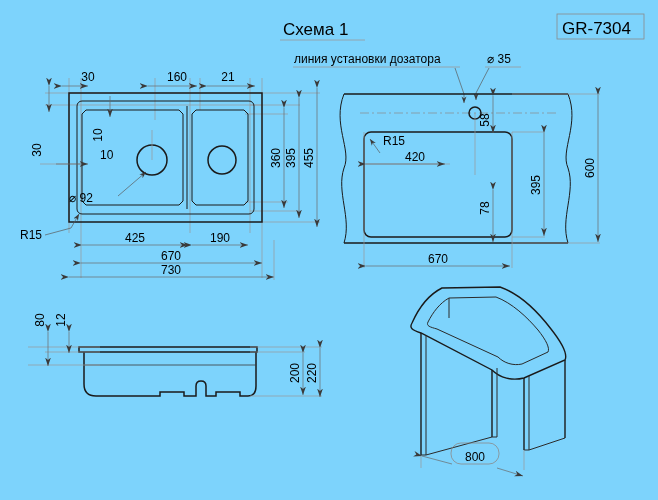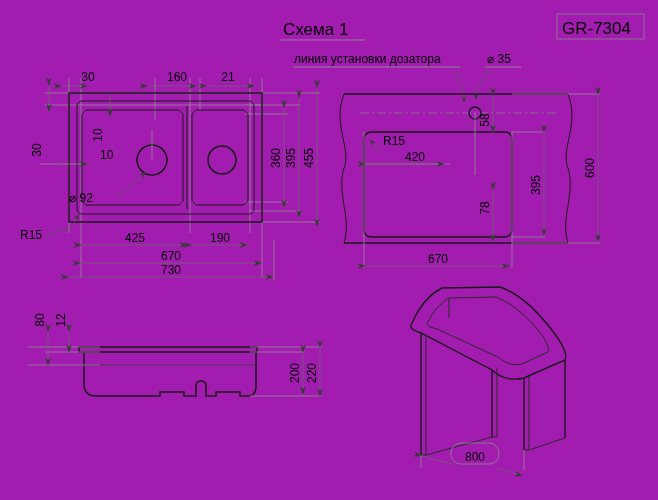--- a/index.html
+++ b/index.html
@@ -9,21 +9,21 @@
     background: #ffffff;
   }
   body {
     font-family: "Liberation Sans", sans-serif;
     color: #000000;
   }
   #sheet {
     position: relative;
     width: 658px;
     height: 500px;
-    background: #a21caf;
+    background: #7dd3fc;
     overflow: hidden;
   }
   #sheet svg {
     position: absolute;
     left: 0;
     top: 0;
     display: block;
   }
   text {
     font-family: "Liberation Sans", sans-serif;

